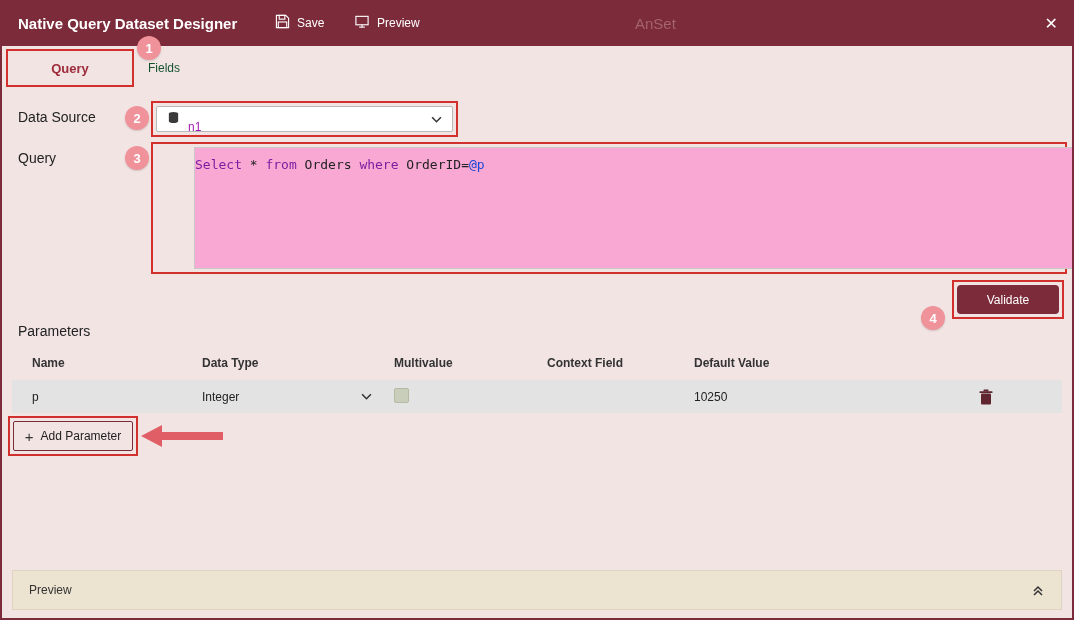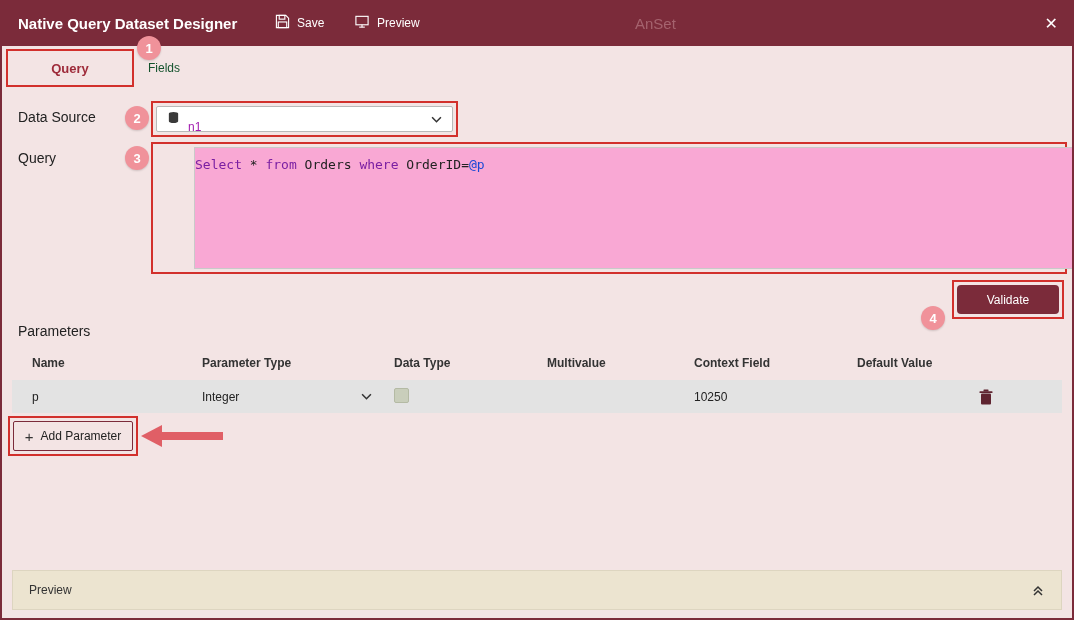--- a/index.html
+++ b/index.html
@@ -191,21 +191,20 @@
 
   <div class="anno v-anno">
     <button class="validate">Validate</button>
   </div>
   <div class="badge b4">4</div>
 
   <div class="section-label">Parameters</div>
 
   <div class="pgrid phead">
     <div class="cell">Name</div>
-    <div class="cell">Parameter Type</div>
     <div class="cell">Data Type</div>
     <div class="cell">Multivalue</div>
     <div class="cell">Context Field</div>
     <div class="cell">Default Value</div>
     <div class="cell"></div>
   </div>
 
   <div class="pgrid prow">
     <div class="cell">p</div>
     <div class="cell cell-dd">

